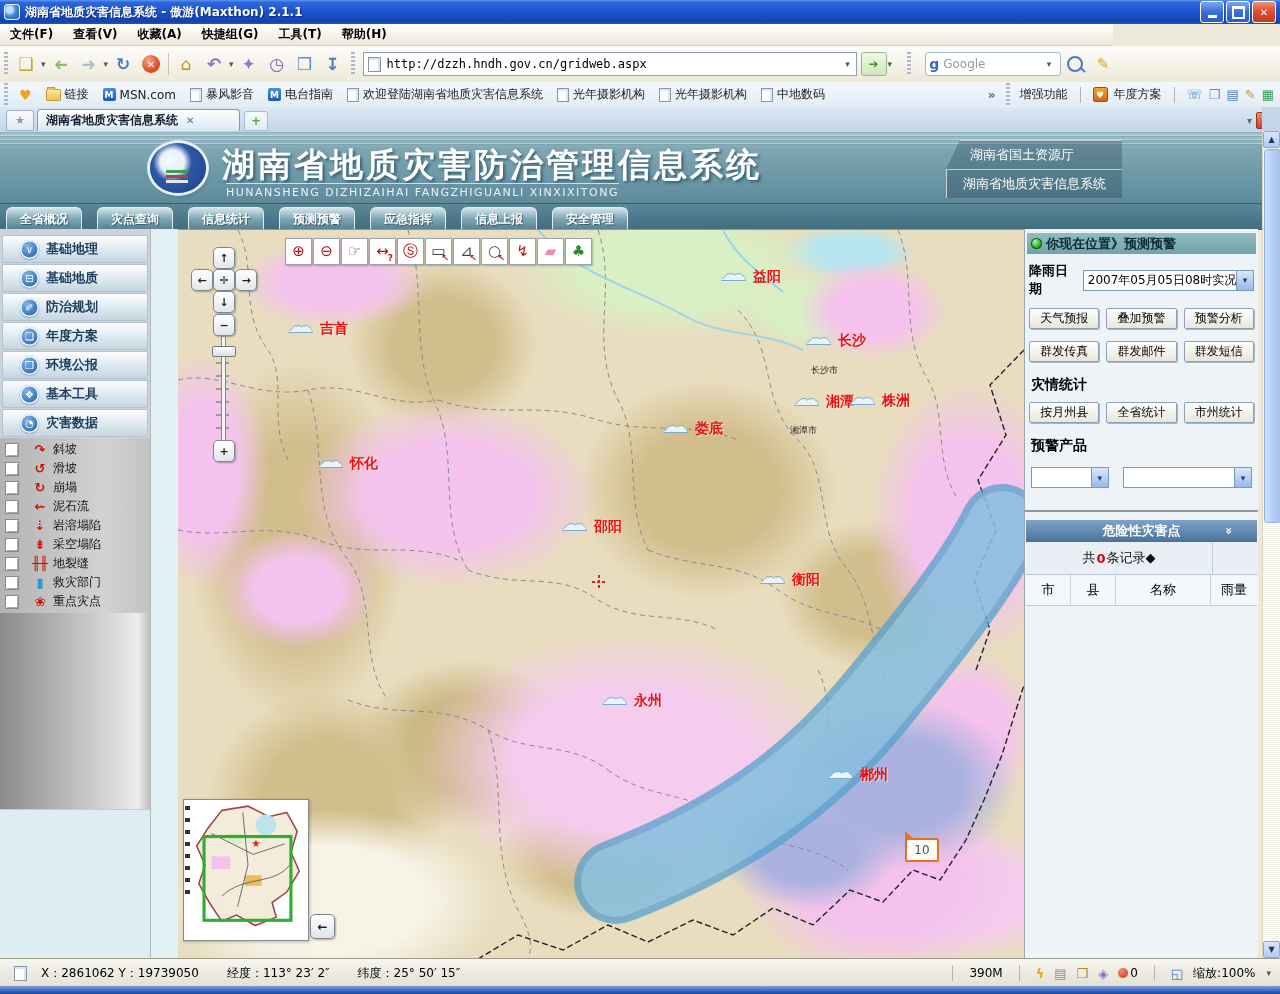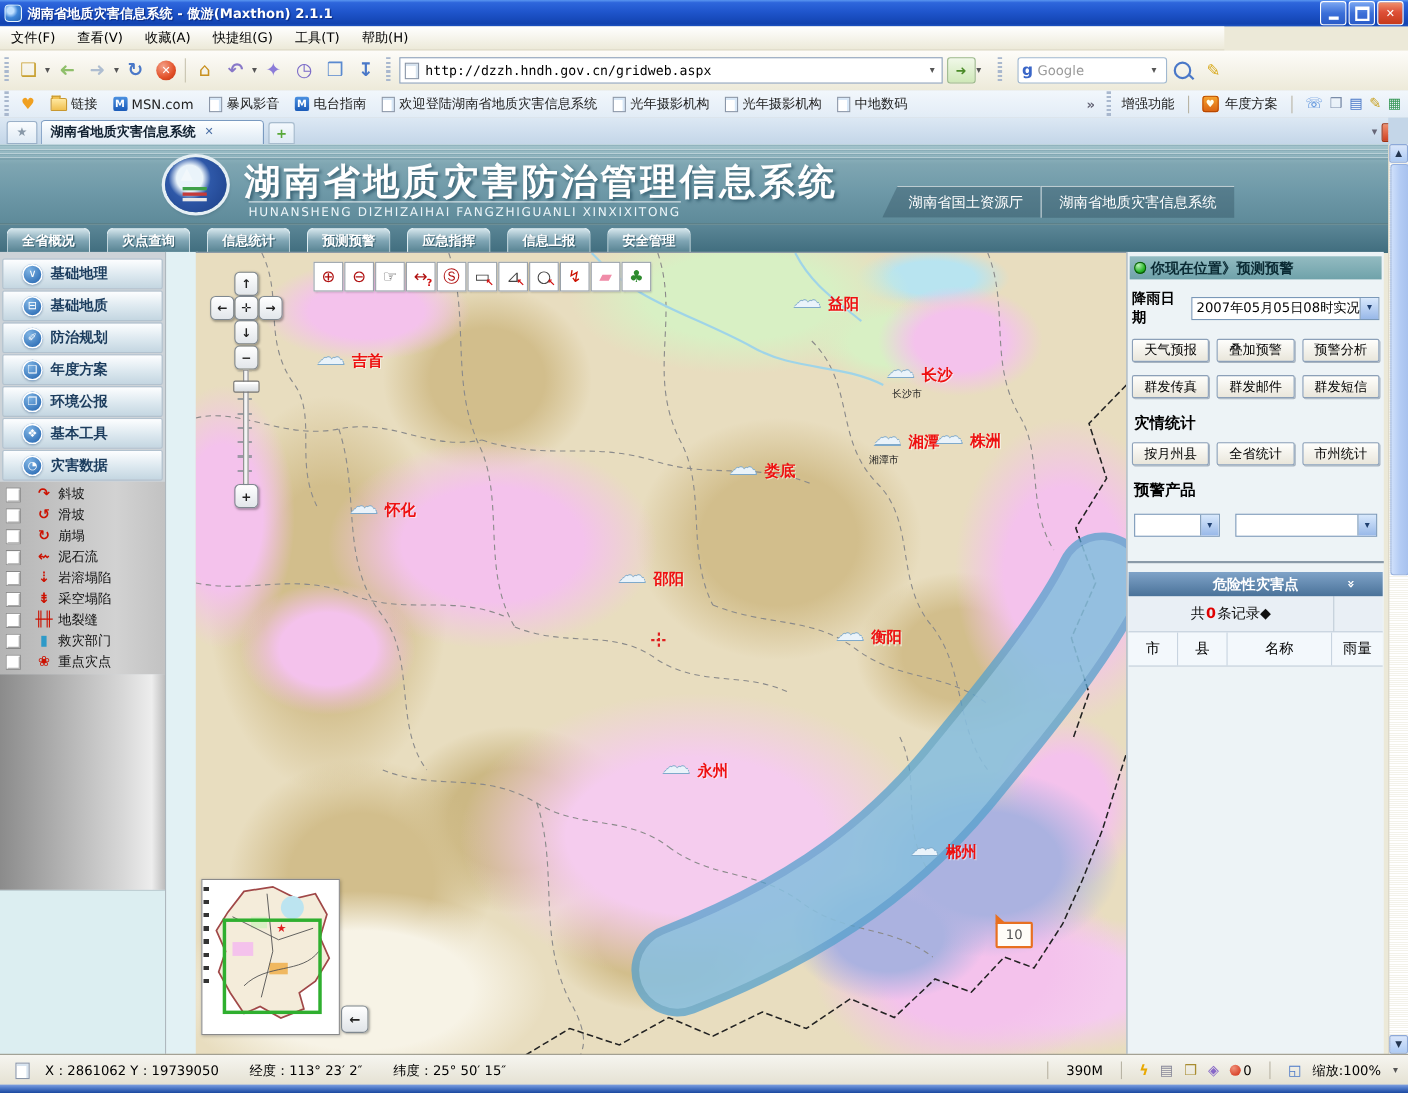--- a/index.html
+++ b/index.html
@@ -16,21 +16,21 @@
   .titlebar .t-text{font-weight:bold;font-size:12px;text-shadow:1px 1px 1px #0A2A80;}
   .winbtns{margin-left:auto;display:flex;gap:2px;padding-right:4px;}
   .wb{width:22px;height:20px;border-radius:3px;border:1px solid #fff;
       background:linear-gradient(180deg,#7BA7F2,#3B6FD8 50%,#2A5BC8);display:flex;align-items:center;justify-content:center;color:#fff;font-size:10px;font-weight:bold;}
   .wb-close{background:linear-gradient(180deg,#F0926E,#DE5038 45%,#C63A1A);}
   .wb-min i{display:block;width:9px;height:3px;background:#fff;margin-top:9px;}
   .wb-max i{display:block;width:9px;height:8px;border:2px solid #fff;border-top-width:3px;}
   
   .menubar{position:absolute;left:0;top:24px;width:1113px;height:21px;
     background:linear-gradient(#FFFFFF,#ECE9D8);border-bottom:1px solid #D8D4C0;
-    display:flex;align-items:center;color:#000;}
+    display:flex;align-items:center;color:#000;font-weight:bold;}
   .menu-item{padding:2px 10px;}
   
   .toolbar{position:absolute;left:0;top:46px;width:1280px;height:36px;
     background:linear-gradient(#FDFCF9,#EDEAD9);display:flex;align-items:center;border-bottom:1px solid #D0CCB8;}
   .grip{width:4px;height:24px;margin:0 4px;background:repeating-linear-gradient(180deg,#A9B8CE 0 2px,transparent 2px 4px);}
   .tb{width:28px;height:28px;display:flex;align-items:center;justify-content:center;font-size:17px;border-radius:3px;}
   .caret{font-size:9px;color:#555;margin:0 1px;}
   .sep-v{width:1px;height:22px;background:#C8C4B0;margin:0 3px;}
   .ico-back{color:#8FBF6A;transform:scaleX(-1);font-weight:bold;}
   .ico-fwd{color:#AEBDD0;font-weight:bold;}
@@ -88,21 +88,21 @@
   .logo{position:absolute;left:150px;top:12px;width:56px;height:50px;border-radius:50%;
     background:radial-gradient(circle at 40% 38%,#EAF4FA 0 26%,#2E58A8 42%,#1C3E86 100%);
     box-shadow:0 0 0 3px #E6EFF4,1px 2px 4px rgba(0,30,50,.4);}
   .logo::before{content:"▲";position:absolute;left:14px;top:6px;color:#F2F8FB;font-size:15px;}
   .logo::after{content:"";position:absolute;left:16px;top:27px;width:22px;height:3px;background:#3FA048;
     box-shadow:0 5px 0 #C43A3A,0 10px 0 #E8E8E8;}
   .head-title{position:absolute;left:222px;top:12px;color:#FFF;font-size:33px;font-weight:bold;letter-spacing:3px;
     text-shadow:2px 2px 3px rgba(10,50,70,.55);}
   .head-sub{position:absolute;left:226px;top:52px;color:#EAF4F8;font-size:11px;letter-spacing:1.5px;
     border-top:1px solid rgba(255,255,255,.7);padding-top:2px;}
-  .head-links{position:absolute;right:140px;bottom:5px;display:flex;}
+  .head-links{position:absolute;right:140px;bottom:5px;display:flex;flex-direction:column;}
   .head-link{color:#FFF;font-size:13px;padding:5px 16px;background:rgba(30,60,75,.30);
     border-top:1px solid rgba(255,255,255,.6);}
   .head-link:first-child{clip-path:polygon(14px 0,100% 0,100% 100%,0 100%);padding-left:24px;}
   .head-link + .head-link{border-left:1px solid rgba(255,255,255,.7);}
   
   .navbar{position:absolute;left:0;top:203px;width:1262px;height:26px;
     background:linear-gradient(#5C8797,#406D7E);border-top:1px solid #30606F;}
   .nav-tabs{position:absolute;left:6px;bottom:0;display:flex;gap:15px;justify-content:center;}
   .nav-tab{height:22px;padding:0 13px;border:1px solid #DFEDF2;border-bottom:none;border-radius:6px 6px 0 0;
     background:linear-gradient(#D4E5EB,#7FA5B4 50%,#54808F);color:#fff;font-weight:bold;font-size:12px;
@@ -161,21 +161,21 @@
       radial-gradient(ellipse closest-side,#CCB884 0 55%,rgba(204,184,132,0) 100%),
       radial-gradient(ellipse closest-side,#D2BE8C 0 55%,rgba(210,190,140,0) 100%);
     background-repeat:no-repeat;
     background-position:600px 470px,540px 560px,60px 8px,-40px 120px,120px 170px,40px 300px,240px 400px,560px 540px,690px 150px,620px 30px,720px 420px,640px 600px,340px -30px,560px 40px,600px -5px,-20px 580px,10px 130px,170px 30px,400px 150px,30px 460px,600px 290px,180px 430px,320px 560px;
     background-size:240px 170px,180px 120px,190px 90px,130px 240px,300px 190px,160px 120px,430px 260px,280px 210px,200px 280px,150px 100px,140px 160px,280px 130px,310px 140px,150px 80px,140px 55px,340px 180px,220px 360px,190px 170px,260px 220px,240px 220px,190px 150px,220px 170px,200px 130px;}
   .map svg.overlay{position:absolute;left:0;top:0;}
   .city{position:absolute;color:#EE1010;font-weight:bold;font-size:14px;white-space:nowrap;
     text-shadow:1px 1px 0 rgba(255,255,255,.55);}
   .city .cloud{position:absolute;left:-32px;top:-4px;color:#EAF3FA;font-size:17px;letter-spacing:-9px;font-weight:normal;
     text-shadow:-1px 1px 0 #7FAACB,1px 1px 0 #7FAACB,0 -1px 0 #7FAACB;}
-  .small-label{position:absolute;color:#222;font-size:9px;white-space:nowrap;}
+  .small-label{position:absolute;color:#222;font-size:9px;white-space:nowrap;margin-top:12px;}
   .map-tools{position:absolute;left:107px;top:8px;display:flex;gap:1px;}
   .map-tool{position:relative;width:25px;height:25px;background:#FFF;border:1px solid #9AA2AA;box-shadow:1px 1px 2px rgba(0,0,0,.25);
     display:flex;align-items:center;justify-content:center;}
   .map-tool .g{font-size:15px;line-height:1;}
   .map-tool .accent{position:absolute;right:2px;bottom:1px;color:#D01010;font-size:9px;font-weight:bold;}
   .navpad .pad-btn{position:absolute;width:20px;height:20px;border:1px solid #7F8890;border-radius:5px;
     background:linear-gradient(#FFFFFF,#E2E6EA);box-shadow:1px 1px 2px rgba(0,0,0,.3);
     display:flex;align-items:center;justify-content:center;font-size:11px;font-weight:bold;color:#222;}
   .slider-track{position:absolute;left:43px;top:106px;width:3px;height:104px;background:#F4F4F4;border:1px solid #888;}
   .slider-ticks{position:absolute;left:38px;top:108px;width:13px;height:100px;

